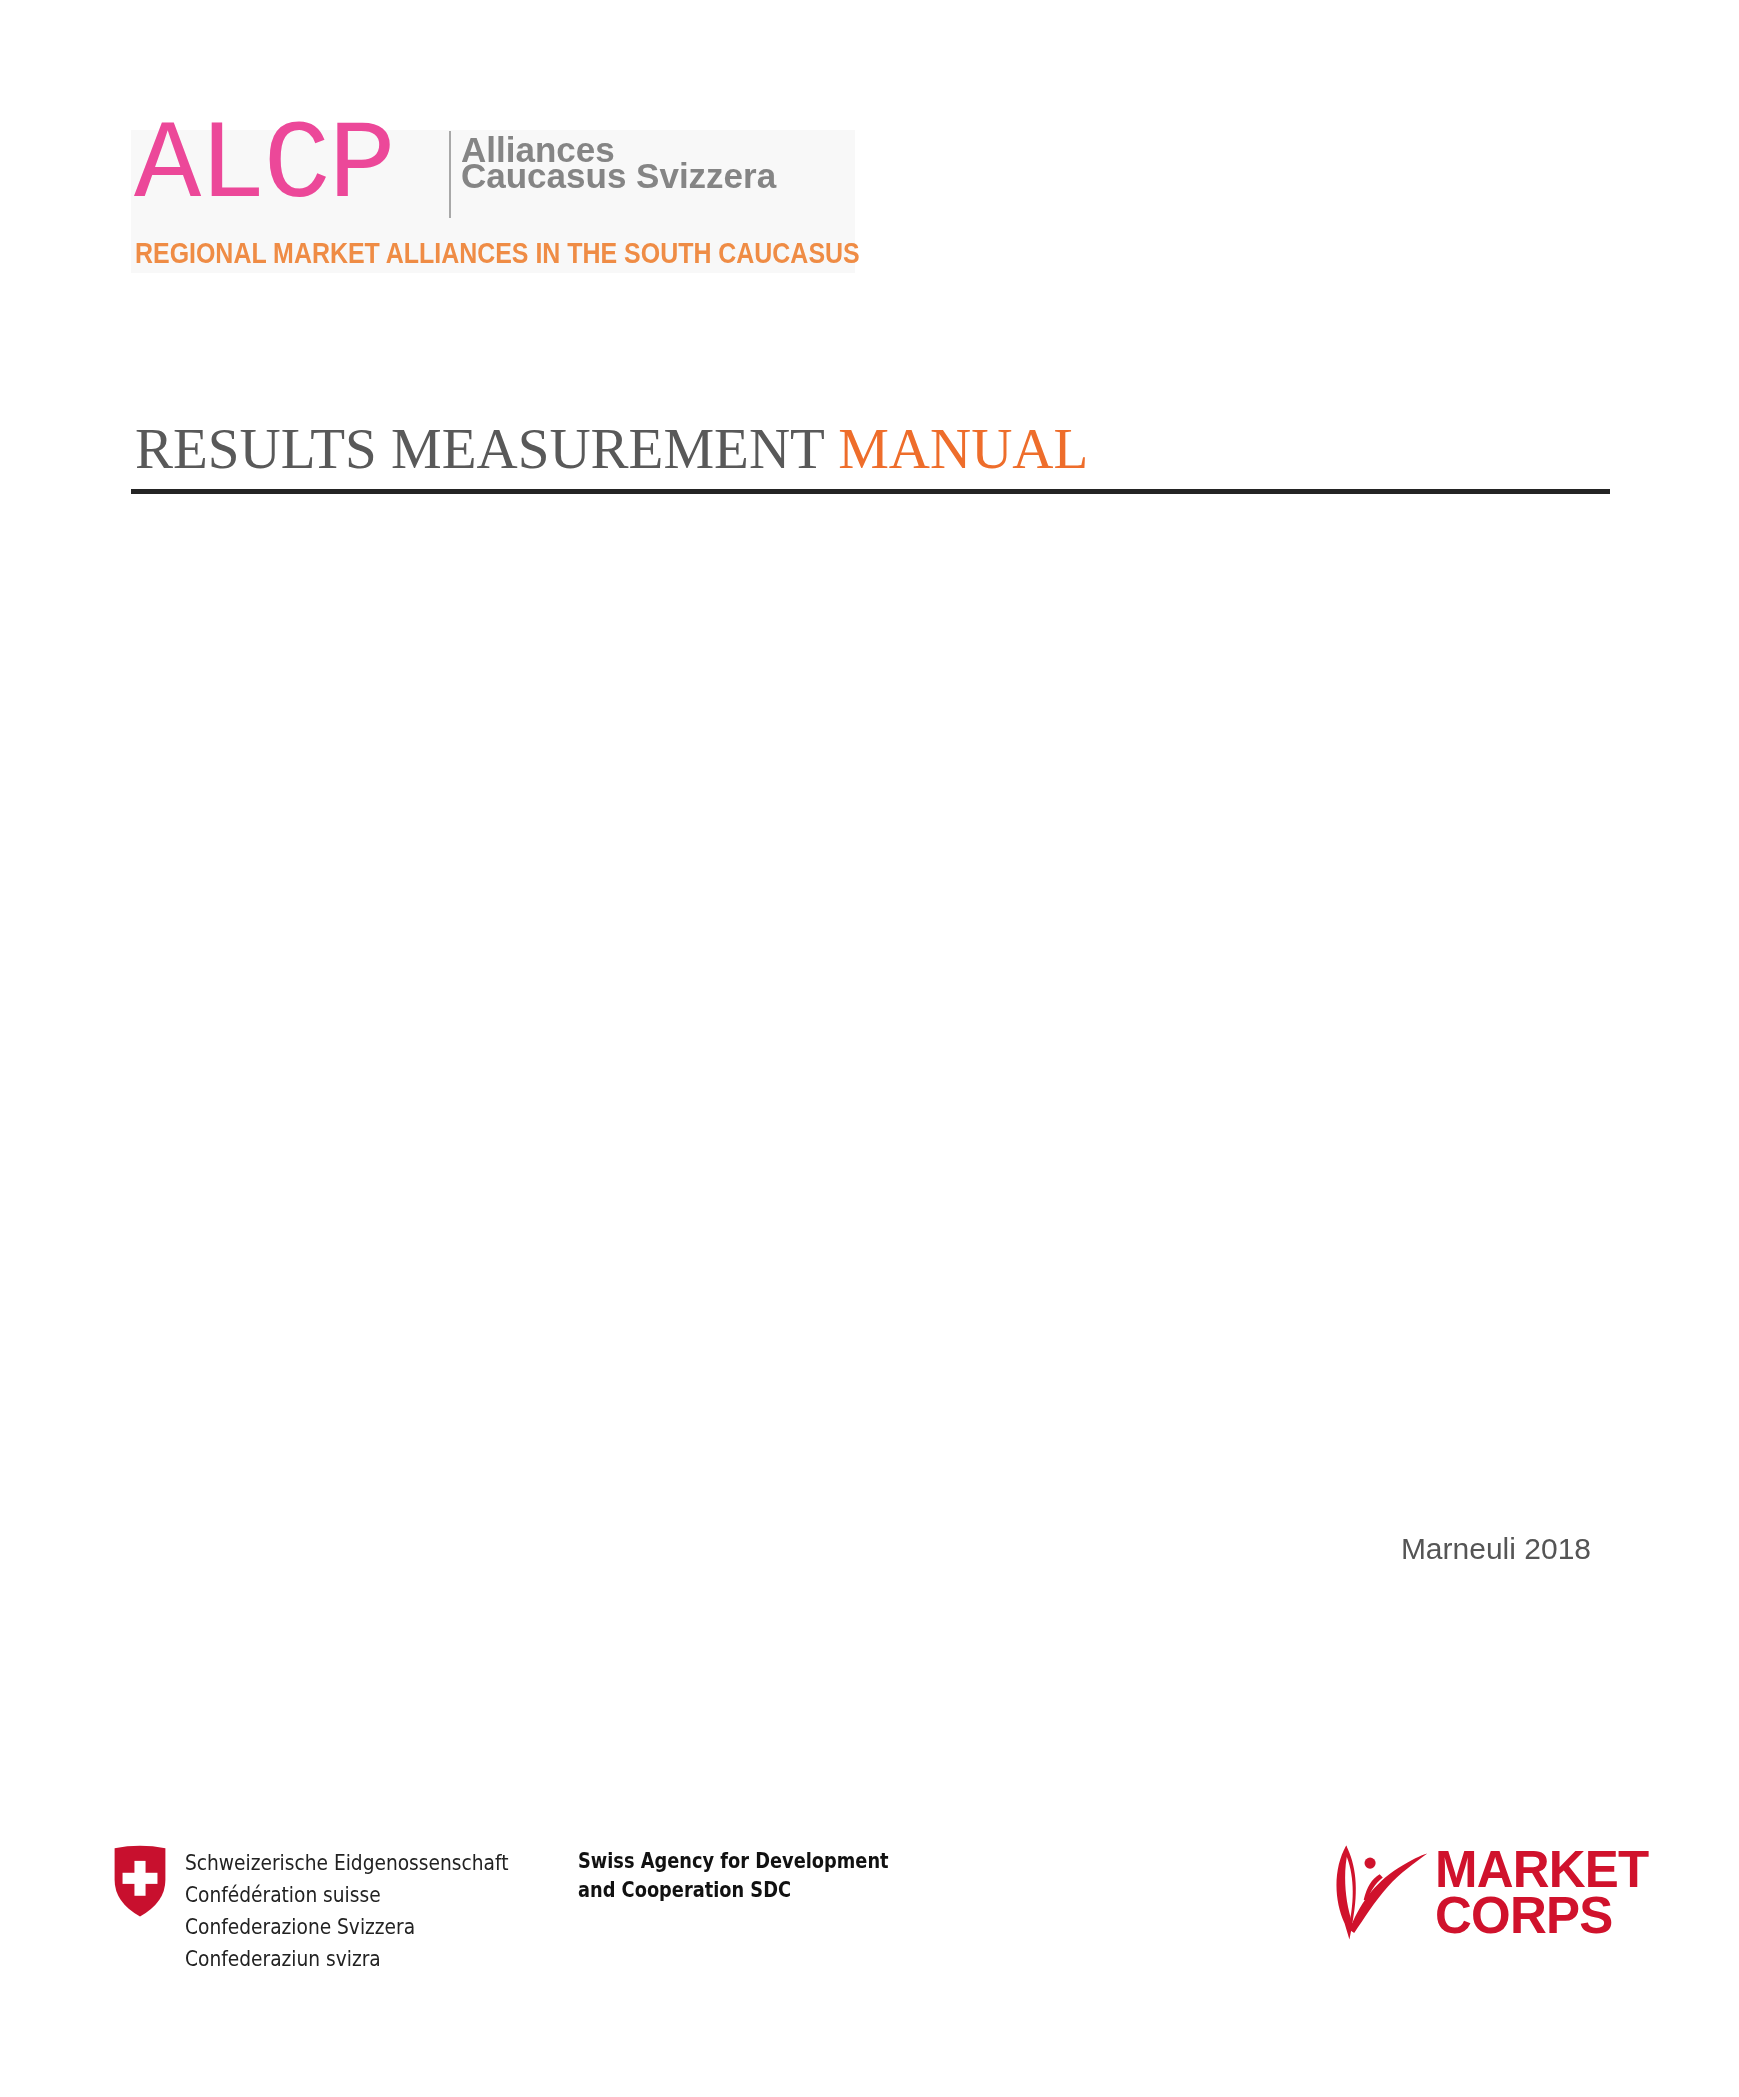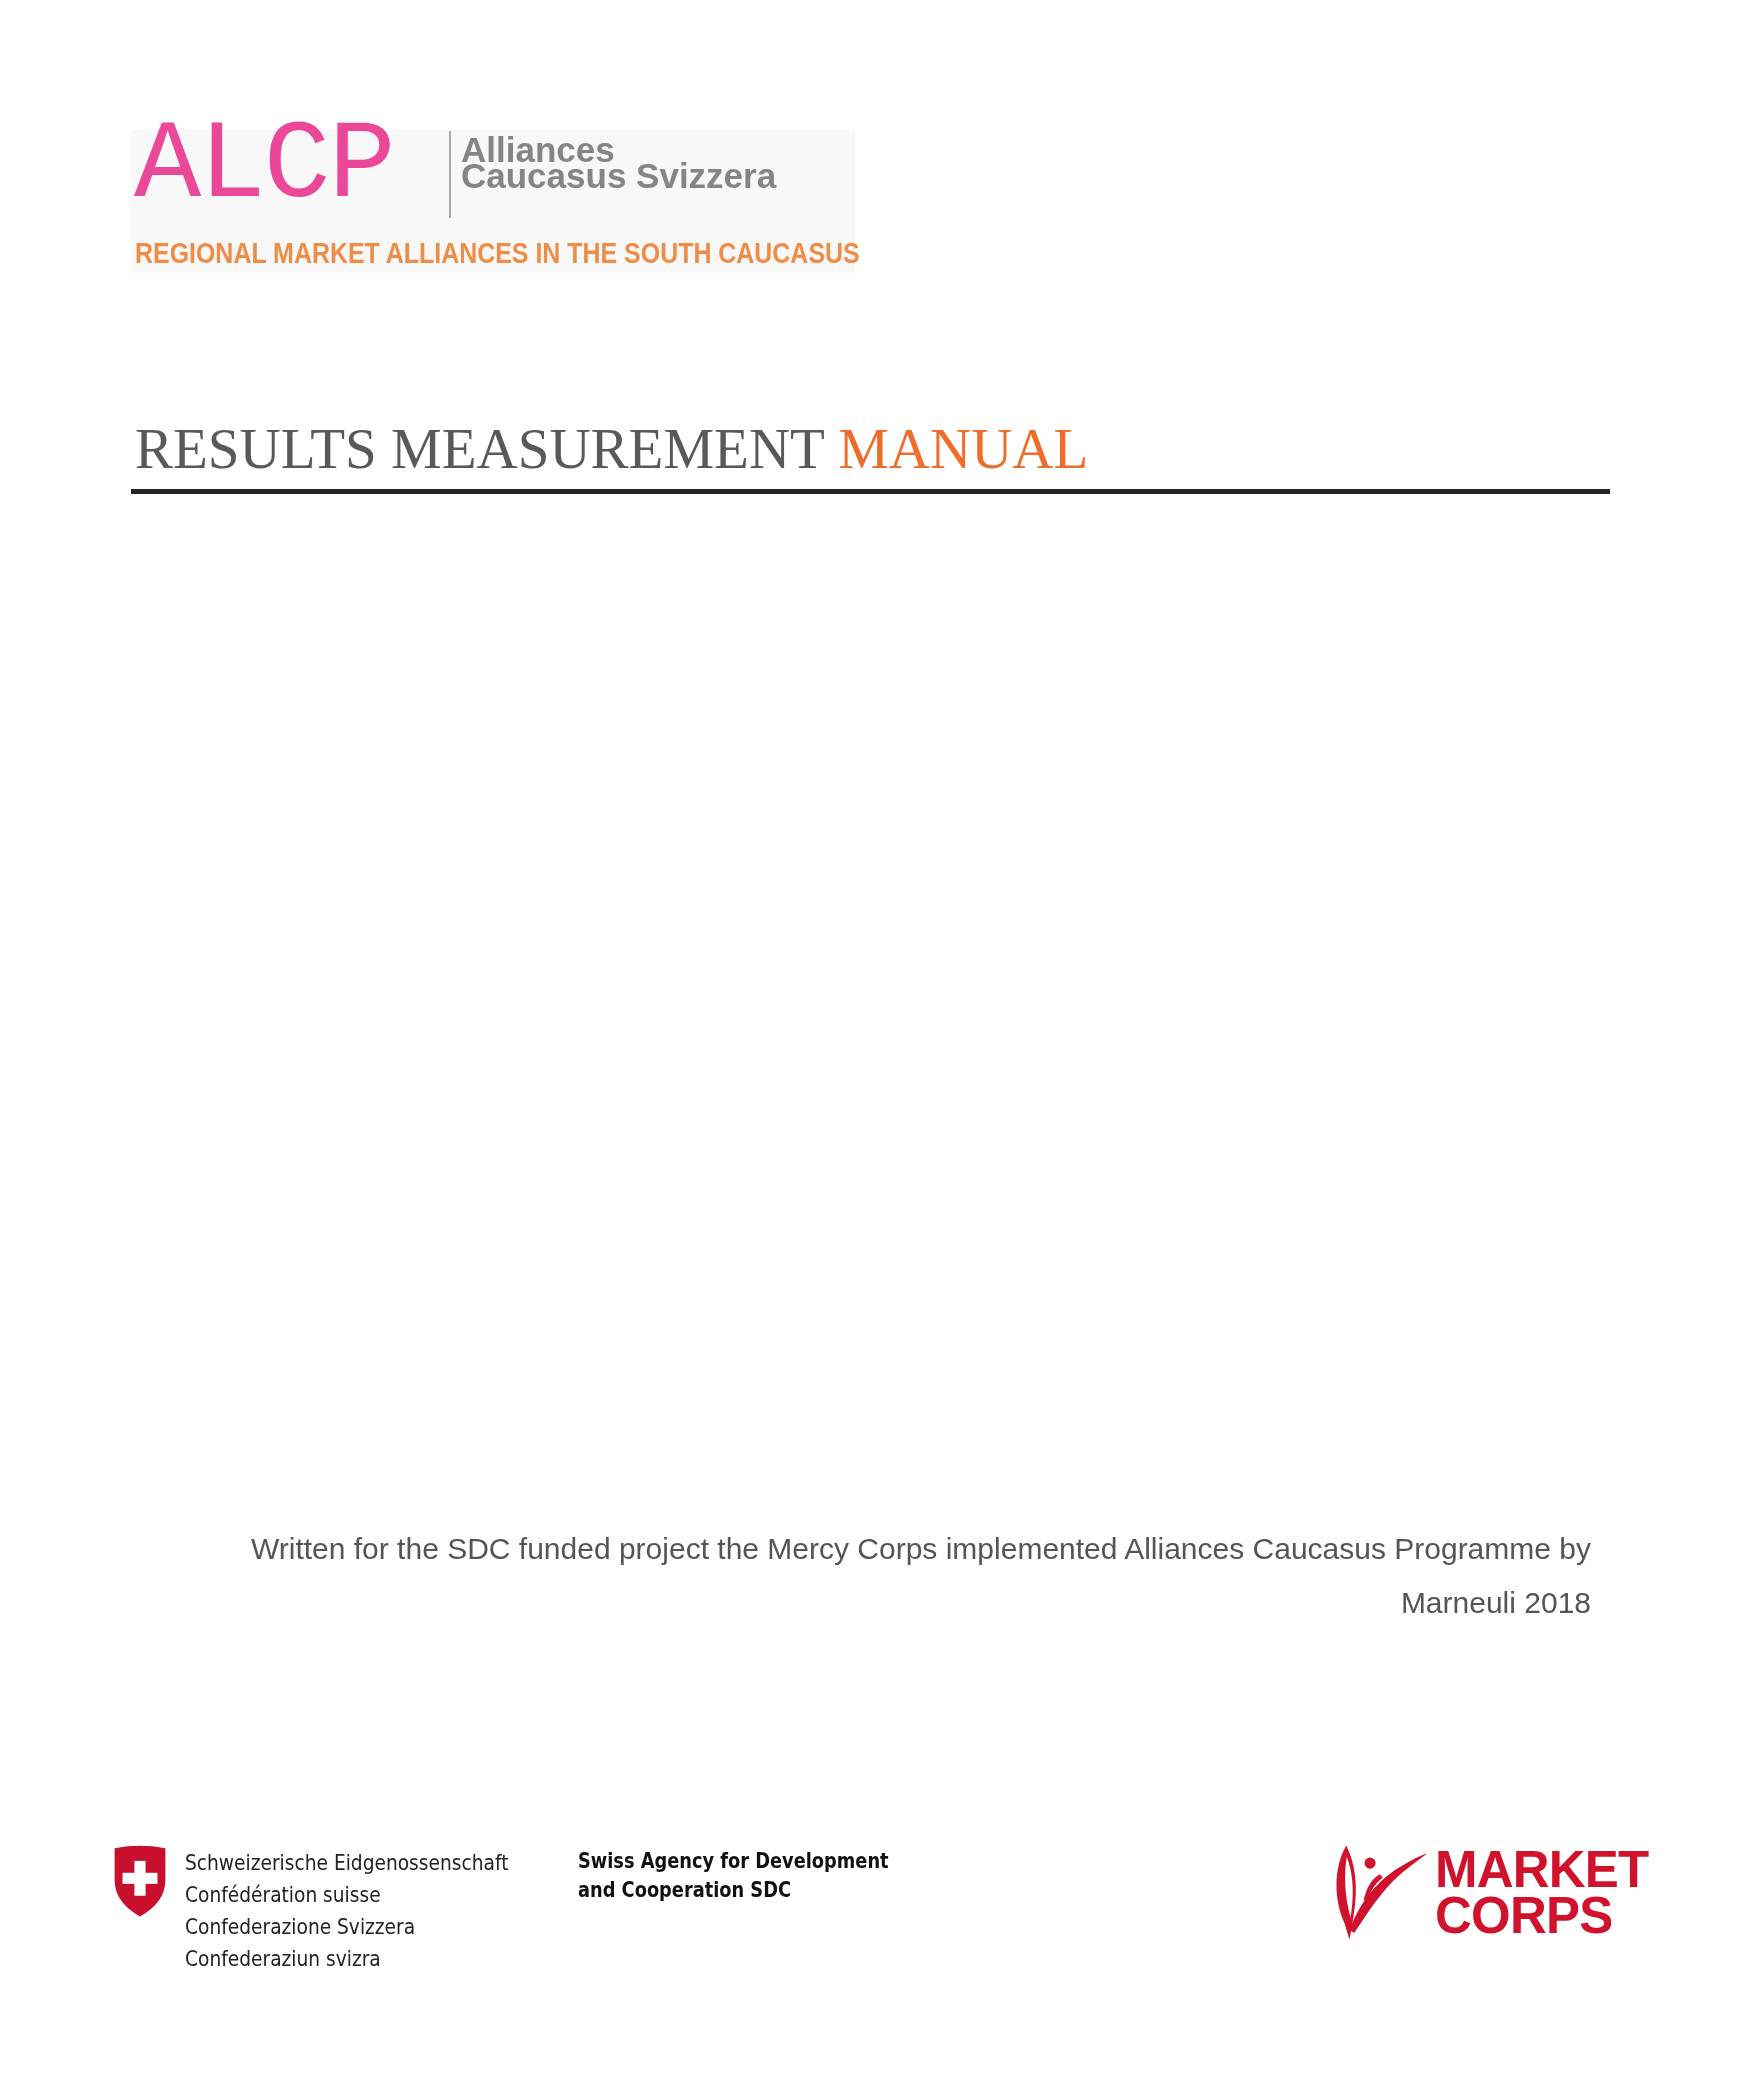--- a/index.html
+++ b/index.html
@@ -45,21 +45,20 @@
 </div>
 <div class="abs logo-tagline">REGIONAL MARKET ALLIANCES IN THE SOUTH CAUCASUS</div>
 
 <div class="abs title">
   <span>RESULTS MEASUREMENT</span>
   <span class="accent">MANUAL</span>
 </div>
 <div class="abs title-rule"></div>
 
 <div class="abs credits">
-  <div>Written for the SDC funded project the Mercy Corps implemented Alliances Caucasus Programme by</div>
   <div>Marneuli 2018</div>
 </div>
 
 <svg class="abs shield" viewBox="0 0 68 92">
   <path d="M2 4 Q34 -2 66 4 L66 44 Q66 72 34 90 Q2 72 2 44 Z" fill="#c8102e"></path>
   <rect x="27" y="20" width="14" height="44" fill="#ffffff"></rect>
   <rect x="12" y="35" width="44" height="14" fill="#ffffff"></rect>
 </svg>
 <div class="abs swiss-names">
   <div>Schweizerische Eidgenossenschaft</div>

